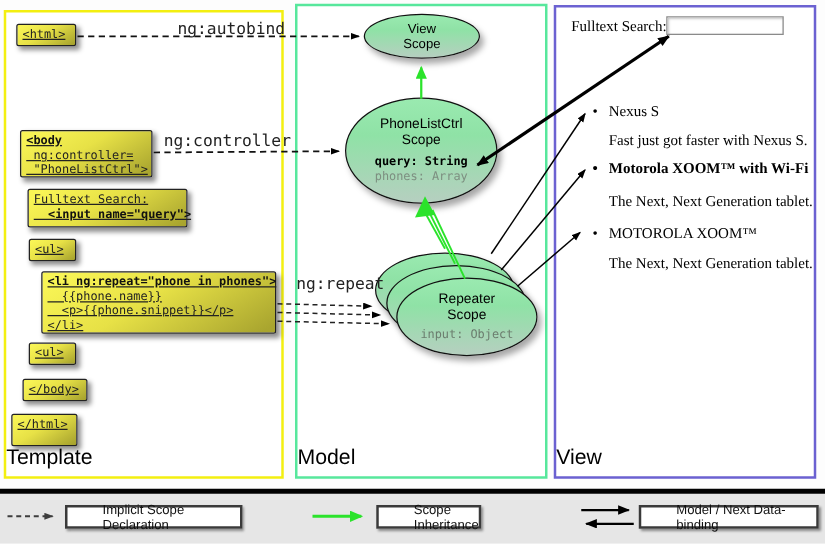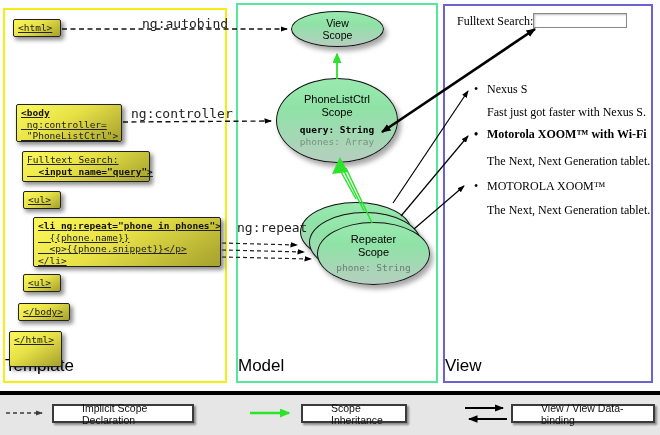--- a/index.html
+++ b/index.html
@@ -69,21 +69,21 @@
   .divider { position:absolute; left:0; top:391px; width:660px; height:4px; background:#000; z-index:5; }
   .legend-strip { position:absolute; left:0; top:395px; width:660px; height:40px; background:#e6e6e6; z-index:1; }
   .legend-box {
     position:absolute;
     background:#fff; border:2px solid #3a3a3a;
     box-shadow:1.5px 1.5px 2px rgba(0,0,0,0.4);
     display:flex; align-items:center; justify-content:center;
     font-size:10.5px; color:#111; z-index:3;padding-left:28px;
   }
   .lg1 { left:52px; top:404px; width:142px; height:19px; }
-  .lg2 { left:301px; top:404px; width:106px; height:19px; }
+  .lg2 { left:301px; top:404px; width:84px; height:19px; }
   .lg3 { left:511px; top:404px; width:144px; height:19px; }
   .arrows-svg { position:absolute; left:0; top:0; width:660px; height:435px; z-index:6; pointer-events:none; }
 </style>
 </head>
 <body>
 
 <div class="panel panel-template">
   <div class="panel-label">Template</div>
 </div>
 <div class="panel panel-model">
@@ -106,21 +106,21 @@
 
 <div class="codebox" style="left:33px; top:217px; width:188px; height:50px;"><span class="b">&lt;li ng:repeat="phone in phones"&gt;</span>
 <span>  {{phone.name}}</span>
 <span>  &lt;p&gt;{{phone.snippet}}&lt;/p&gt;</span>
 <span>&lt;/li&gt;</span></div>
 
 <div class="codebox b" style="left:23px; top:274px; width:38px; height:18px;">&lt;ul&gt;</div>
 
 <div class="codebox b" style="left:18px; top:303px; width:52px; height:18px;">&lt;/body&gt;</div>
 
-<div class="codebox b" style="left:9px; top:331px; width:53px; height:36px;">&lt;/html&gt;</div>
+<div class="codebox b" style="left:9px; top:331px; width:53px; height:26px;">&lt;/html&gt;</div>
 
 <div class="arrow-label" style="left:142px; top:16px;">ng:autobind</div>
 <div class="arrow-label" style="left:131px; top:106px;">ng:controller</div>
 <div class="arrow-label" style="left:237px; top:220px;">ng:repeat</div>
 
 <div class="ellipse el-root">
   <div class="ttl">View</div>
   <div class="ttl">Scope</div>
 </div>
 
@@ -129,40 +129,40 @@
   <div class="ttl" style="margin-bottom:5px;">Scope</div>
   <div class="prop prop-bold">query: String</div>
   <div class="prop prop-gray">phones: Array</div>
 </div>
 
 <div class="ellipse el-rep-back"></div>
 <div class="ellipse el-rep-mid"></div>
 <div class="ellipse el-rep">
   <div class="ttl">Repeater</div>
   <div class="ttl" style="margin-bottom:4px;">Scope</div>
-  <div class="prop prop-gray" style="color:#6b7d6e;">phone: String</div>
+  <div class="prop prop-gray" style="color:#6b7d6e;">input: Object</div>
 </div>
 
 <div class="view-text" style="left:457px; top:14px;">Fulltext Search:</div>
 <input class="search-input" type="text" value="" style="">
 
 <div class="view-text" style="left:474px; top:82px;"><span class="bullet">•</span><span>Nexus S</span></div>
 <div class="view-text" style="left:487px; top:105px;">Fast just got faster with Nexus S.</div>
 
 <div class="view-text" style="left:474px; top:127px;font-weight:bold;"><span class="bullet">•</span><span>Motorola XOOM™  with Wi-Fi</span></div>
 <div class="view-text" style="left:487px; top:154px;">The Next, Next Generation tablet.</div>
 
 <div class="view-text" style="left:474px; top:179px;"><span class="bullet">•</span><span>MOTOROLA XOOM™</span></div>
 <div class="view-text" style="left:487px; top:203px;">The Next, Next Generation tablet.</div>
 
 <div class="divider"></div>
 <div class="legend-strip"></div>
 <div class="legend-box lg1">Implicit Scope Declaration</div>
 <div class="legend-box lg2">Scope Inheritance</div>
-<div class="legend-box lg3">View / View Data-binding</div>
+<div class="legend-box lg3">Model / Next Data-binding</div>
 
 <svg class="arrows-svg" viewBox="0 0 660 435">
   <defs>
     <marker id="arrB" markerUnits="userSpaceOnUse" markerWidth="9" markerHeight="8" refX="6.5" refY="2.75" orient="auto">
       <path d="M0,0 L7.5,2.75 L0,5.5 Z" fill="#000"></path>
     </marker>
     <marker id="arrBL" markerUnits="userSpaceOnUse" markerWidth="12" markerHeight="10" refX="8.5" refY="3.75" orient="auto-start-reverse">
       <path d="M0,0 L9.5,3.75 L0,7.5 Z" fill="#000"></path>
     </marker>
     <marker id="arrG" markerUnits="userSpaceOnUse" markerWidth="13" markerHeight="12" refX="9" refY="4.5" orient="auto">

